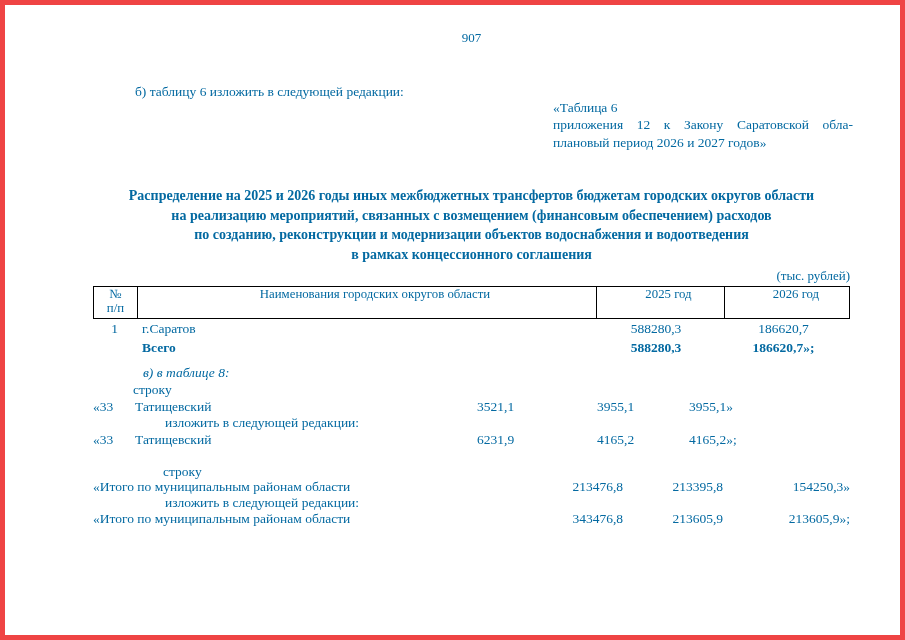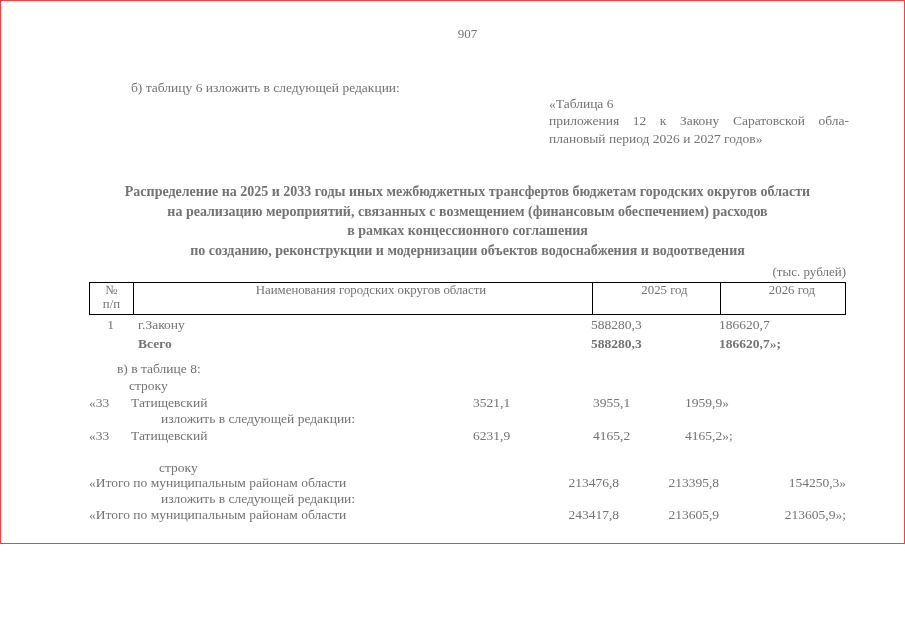--- a/index.html
+++ b/index.html
@@ -3,28 +3,28 @@
 <meta charset="utf-8">
 <style>
   html, body {
     margin: 0;
     padding: 0;
     background: #ffffff;
   }
   .page {
     position: relative;
     width: 905px;
-    height: 544px;
+    height: 640px;
     box-sizing: border-box;
     background: #ffffff;
-    border: 1px solid #ef4444;
+    border: 5px solid #ef4444;
     overflow: hidden;
     font-family: "Liberation Serif", serif;
     font-size: 13.5px;
-    color: #737373;
+    color: #0369a1;
   }
   .abs { position: absolute; }
 
   .page-number {
     top: 25px; left: 88px; width: 757px;
     text-align: center;
     font-size: 13px;
   }
   .amendment-b { top: 79px; left: 130px; }
 
@@ -60,24 +60,24 @@
   .t6-header > div + div { border-left: 1px solid #000000; padding-left: 18px; }
 
   .t6-row {
     display: grid;
     grid-template-columns: 43px 459px 128px 127px;
     line-height: 16.5px;
     margin-top: 2px;
   }
   .c-num  { text-align: center; }
   .c-name { padding-left: 6px; }
-  .c-val  { text-align: left; padding-right: 6px; }
+  .c-val  { text-align: center; padding-right: 6px; }
   .bold   { font-weight: bold; }
 
-  .amv-intro    { top: 360px; left: 116px; }
+  .amv-intro    { top: 360px; left: 138px; font-style: italic; }
   .amv-stroku1  { top: 377px; left: 128px; }
   .amv-replace1 { top: 410px; left: 160px; }
   .amv-stroku2  { top: 459px; left: 158px; }
   .amv-replace2 { top: 490px; left: 160px; }
 
   .row-33 {
     display: grid;
     grid-template-columns: 42px 1fr 120px 92px 161px;
     left: 88px; width: 757px;
   }
@@ -104,63 +104,63 @@
 
   <div class="abs amendment-b">б) таблицу 6 изложить в следующей редакции:</div>
 
   <div class="abs caption">
     <div>«Таблица 6</div>
     <div class="just">приложения 12 к Закону Саратовской обла-</div>
     <div>плановый период 2026 и 2027 годов»</div>
   </div>
 
   <div class="abs doc-title">
-    <div>Распределение на 2025 и 2033 годы иных межбюджетных трансфертов бюджетам городских округов области</div>
+    <div>Распределение на 2025 и 2026 годы иных межбюджетных трансфертов бюджетам городских округов области</div>
     <div>на реализацию мероприятий, связанных с возмещением (финансовым обеспечением) расходов</div>
+    <div>по созданию, реконструкции и модернизации объектов водоснабжения и водоотведения</div>
     <div>в рамках концессионного соглашения</div>
-    <div>по созданию, реконструкции и модернизации объектов водоснабжения и водоотведения</div>
   </div>
 
   <div class="abs units">(тыс. рублей)</div>
 
   <div class="abs t6">
     <div class="t6-header">
       <div>
         <div>№</div>
         <div>п/п</div>
       </div>
       <div>Наименования городских округов области</div>
       <div>2025 год</div>
       <div>2026 год</div>
     </div>
 
     <div class="t6-row">
       <div class="c-num">1</div>
-      <div class="c-name">г.Закону</div>
+      <div class="c-name">г.Саратов</div>
       <div class="c-val">588280,3</div>
       <div class="c-val">186620,7</div>
     </div>
 
     <div class="t6-row bold">
       <div class="c-num"></div>
       <div class="c-name">Всего</div>
       <div class="c-val">588280,3</div>
       <div class="c-val">186620,7»;</div>
     </div>
   </div>
 
   <div class="abs amv-intro">в) в таблице 8:</div>
   <div class="abs amv-stroku1">строку</div>
 
   <div class="abs row-33 row-old">
     <div>«33</div>
     <div>Татищевский</div>
     <div class="rv">3521,1</div>
     <div class="rv">3955,1</div>
-    <div class="rv">1959,9»</div>
+    <div class="rv">3955,1»</div>
   </div>
 
   <div class="abs amv-replace1">изложить в следующей редакции:</div>
 
   <div class="abs row-33 row-new">
     <div>«33</div>
     <div>Татищевский</div>
     <div class="rv">6231,9</div>
     <div class="rv">4165,2</div>
     <div class="rv">4165,2»;</div>
@@ -172,18 +172,18 @@
     <div>«Итого по муниципальным районам области</div>
     <div class="rv">213476,8</div>
     <div class="rv">213395,8</div>
     <div class="rv">154250,3»</div>
   </div>
 
   <div class="abs amv-replace2">изложить в следующей редакции:</div>
 
   <div class="abs row-total total-new">
     <div>«Итого по муниципальным районам области</div>
-    <div class="rv">243417,8</div>
+    <div class="rv">343476,8</div>
     <div class="rv">213605,9</div>
     <div class="rv">213605,9»;</div>
   </div>
 
 </div>
 
 </body></html>

